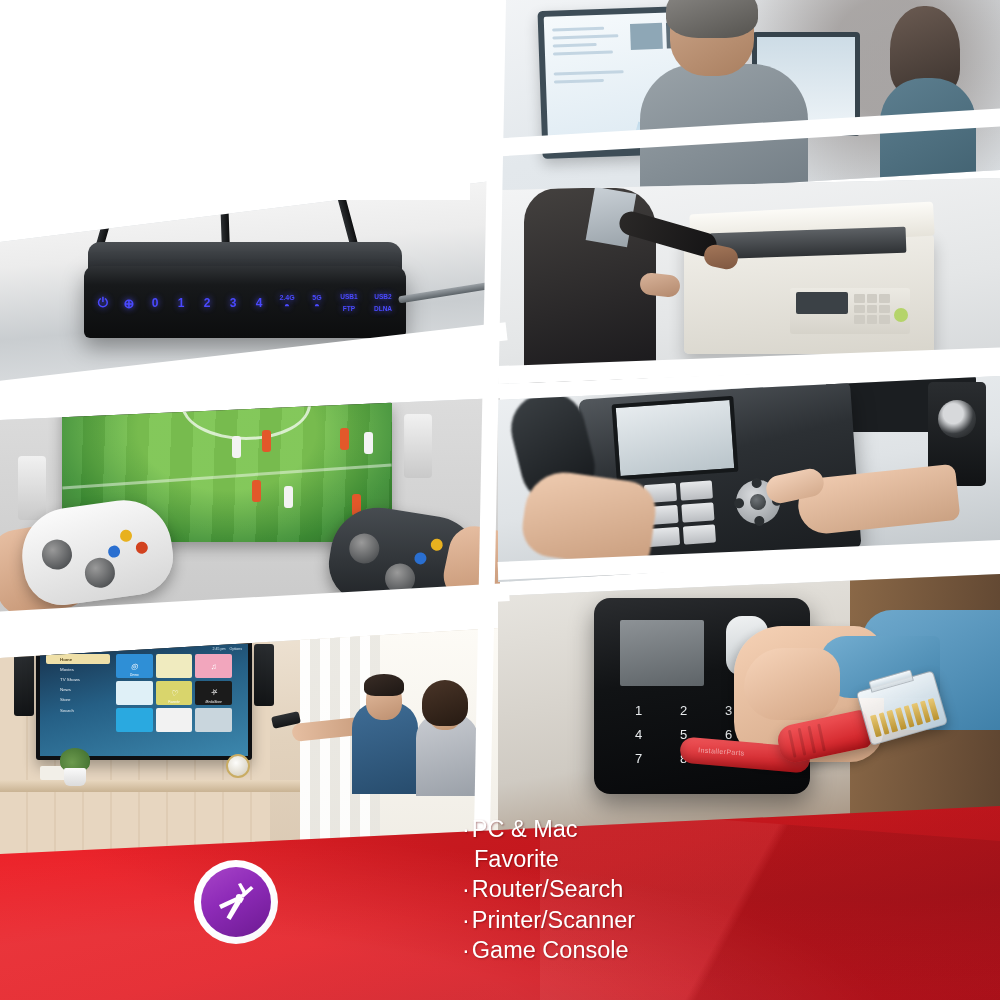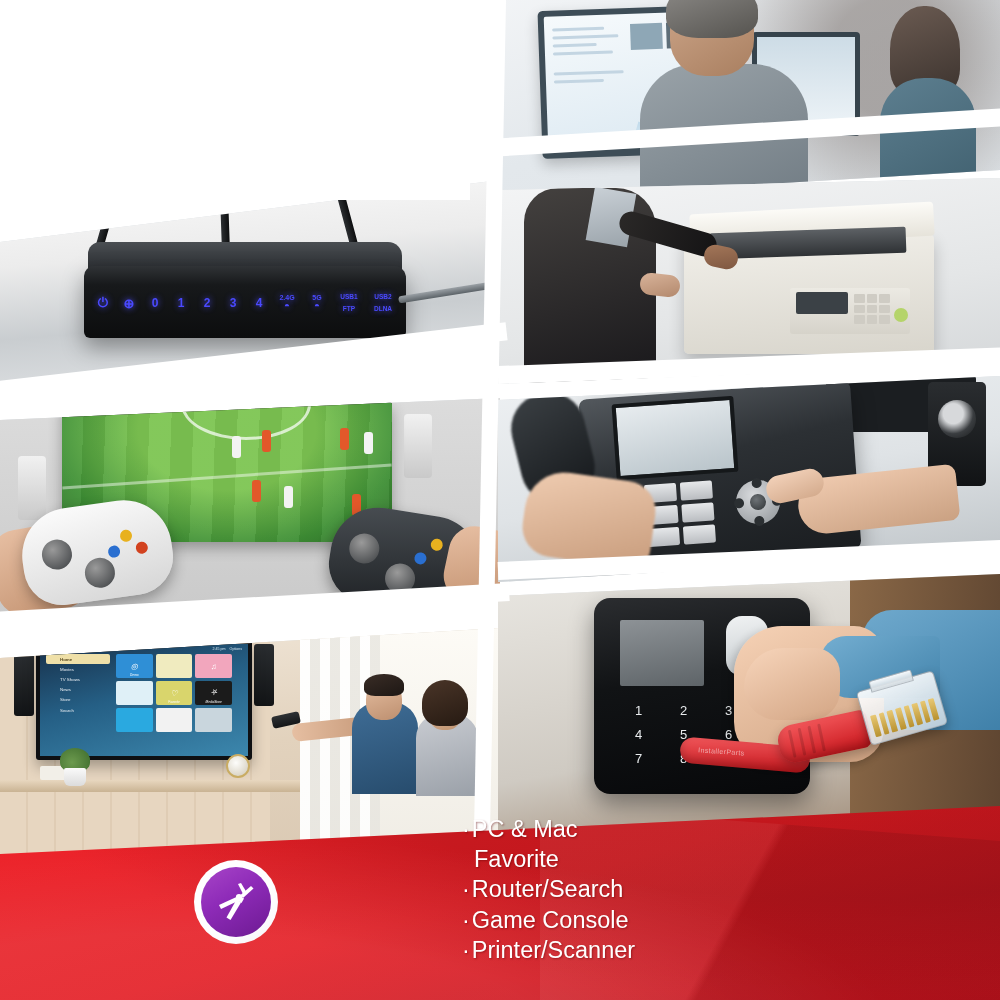--- a/index.html
+++ b/index.html
@@ -610,21 +610,21 @@
   <div class="features">
     <div class="fcol c1">
       <div class="fitem">
         <span class="dot">·</span><span>PC &amp; Mac</span>
       </div>
       <div class="fsub">Favorite</div>
       <div class="fitem">
         <span class="dot">·</span><span>Router/Search</span>
       </div>
       <div class="fitem">
+        <span class="dot">·</span><span>Printer/Scanner</span>
+      </div>
+      <div class="fitem">
         <span class="dot">·</span><span>Game Console</span>
       </div>
-      <div class="fitem">
-        <span class="dot">·</span><span>Printer/Scanner</span>
-      </div>
     </div>
   </div>
 
 </div>
 
 </body></html>

